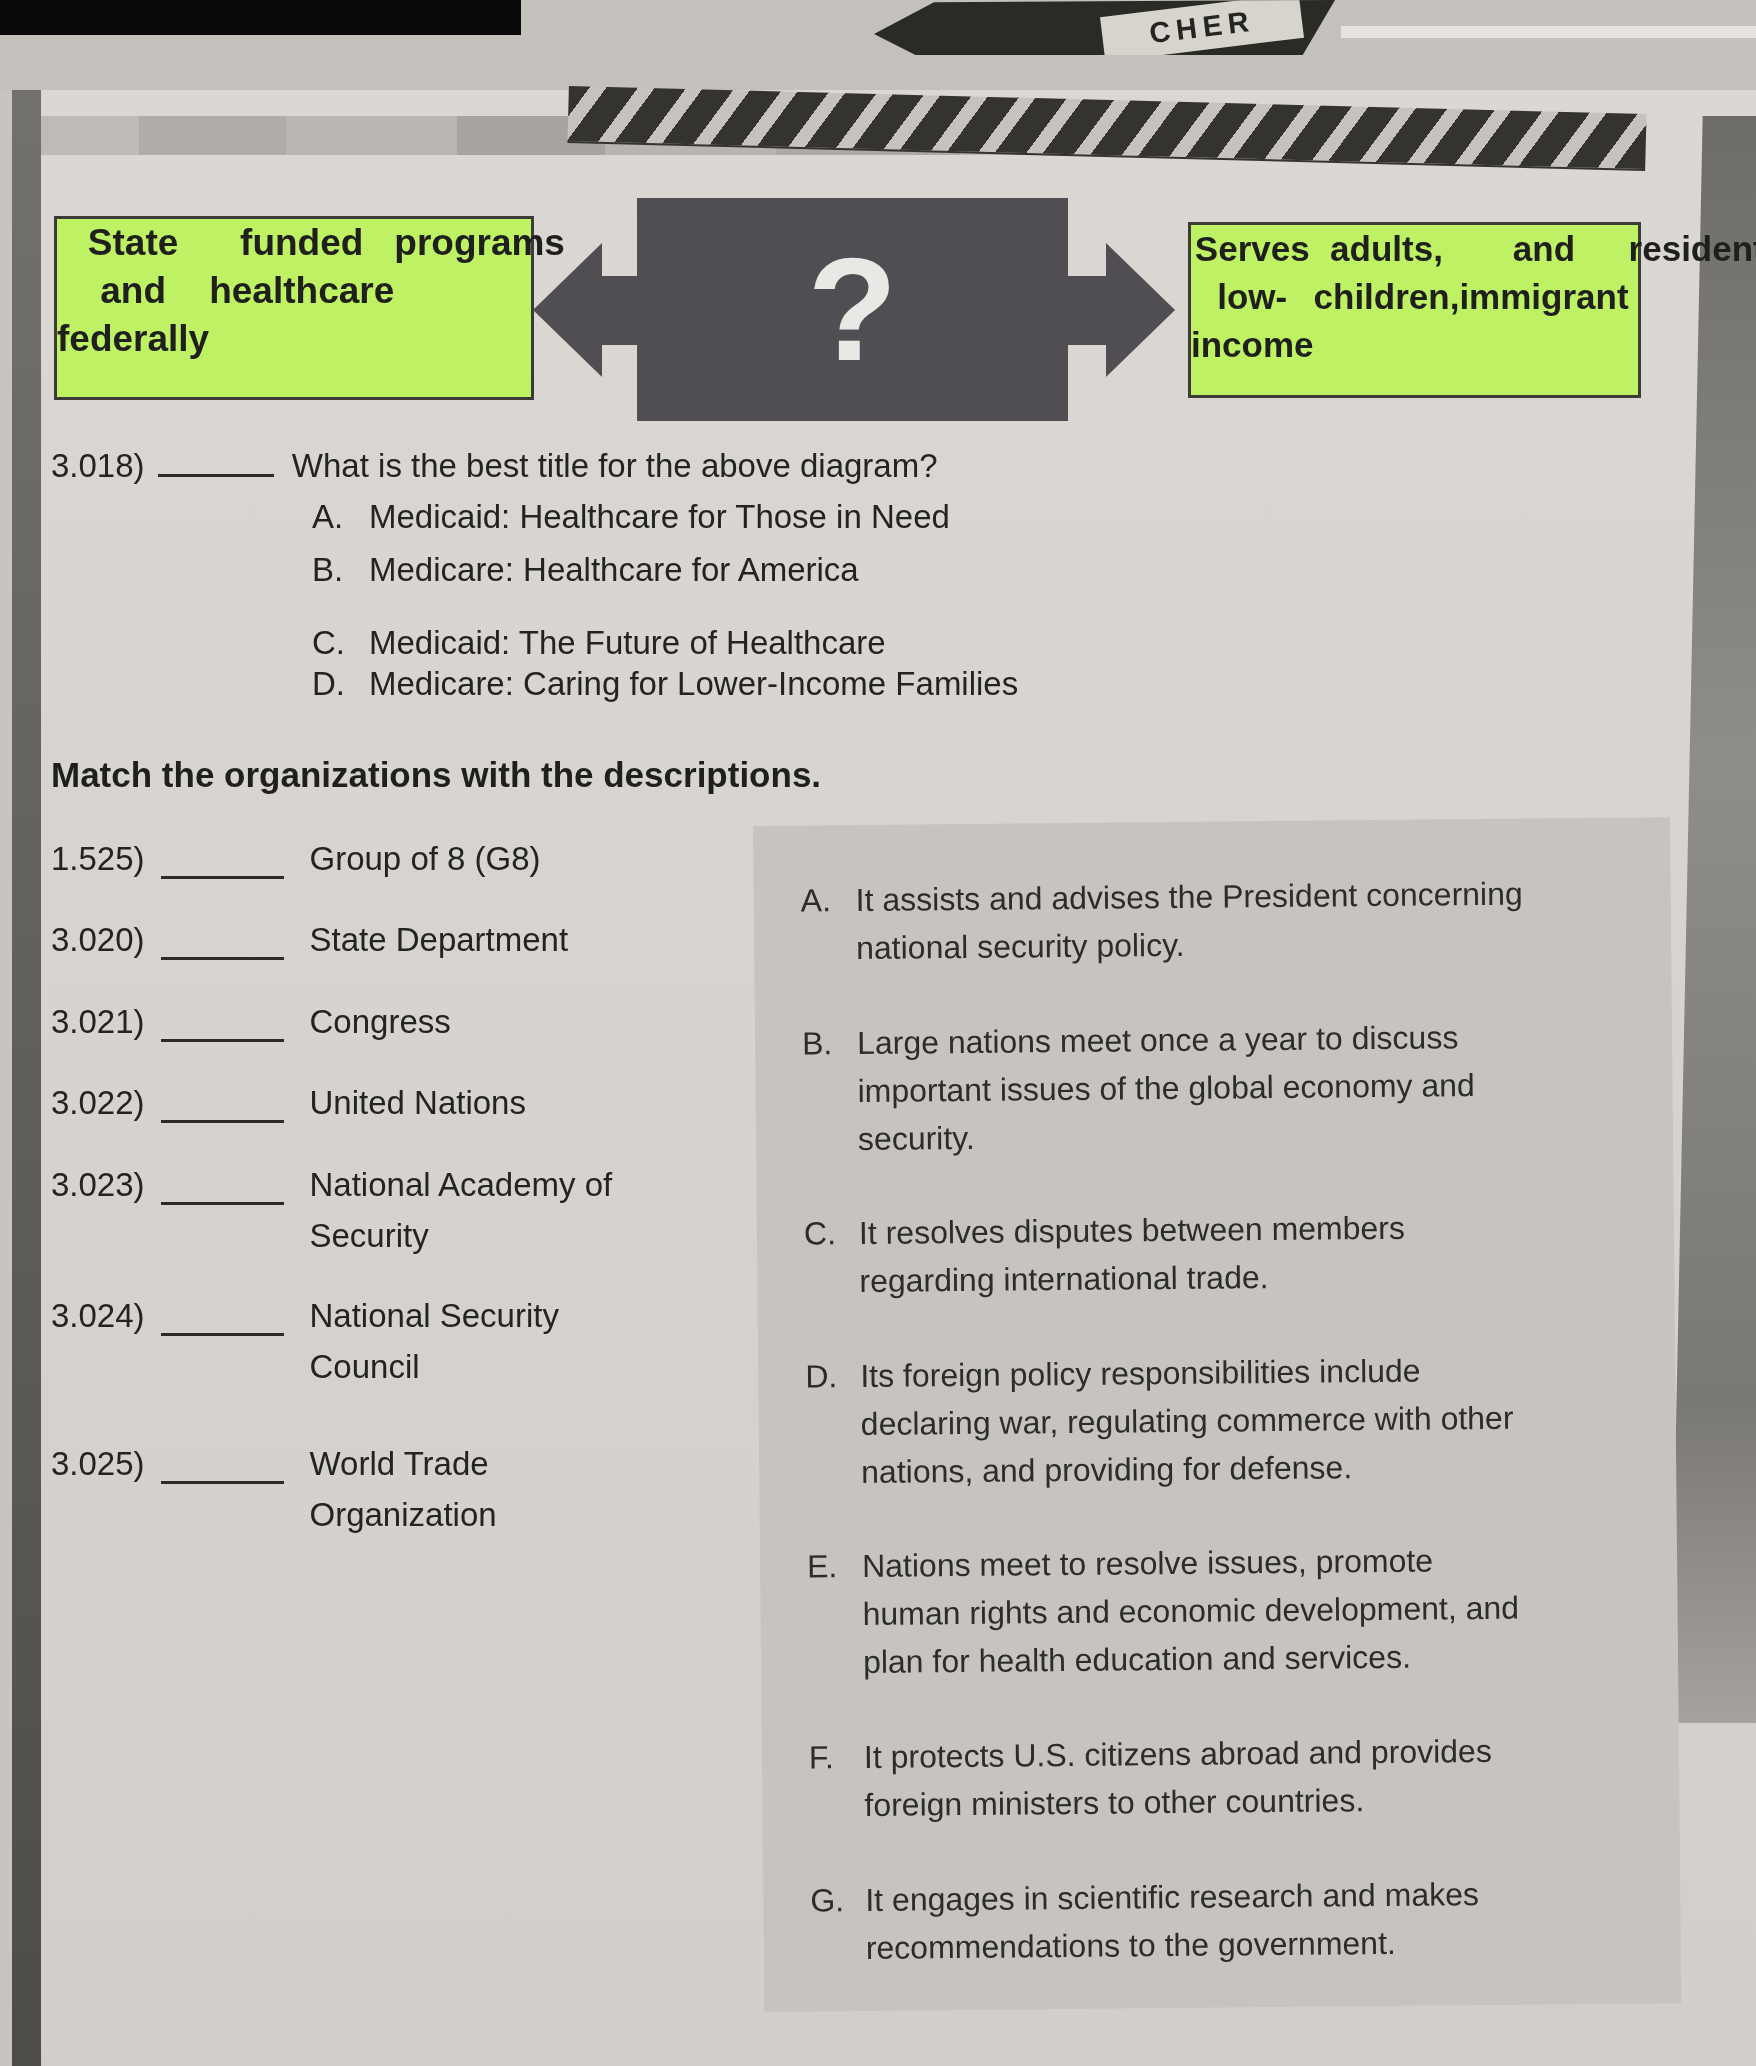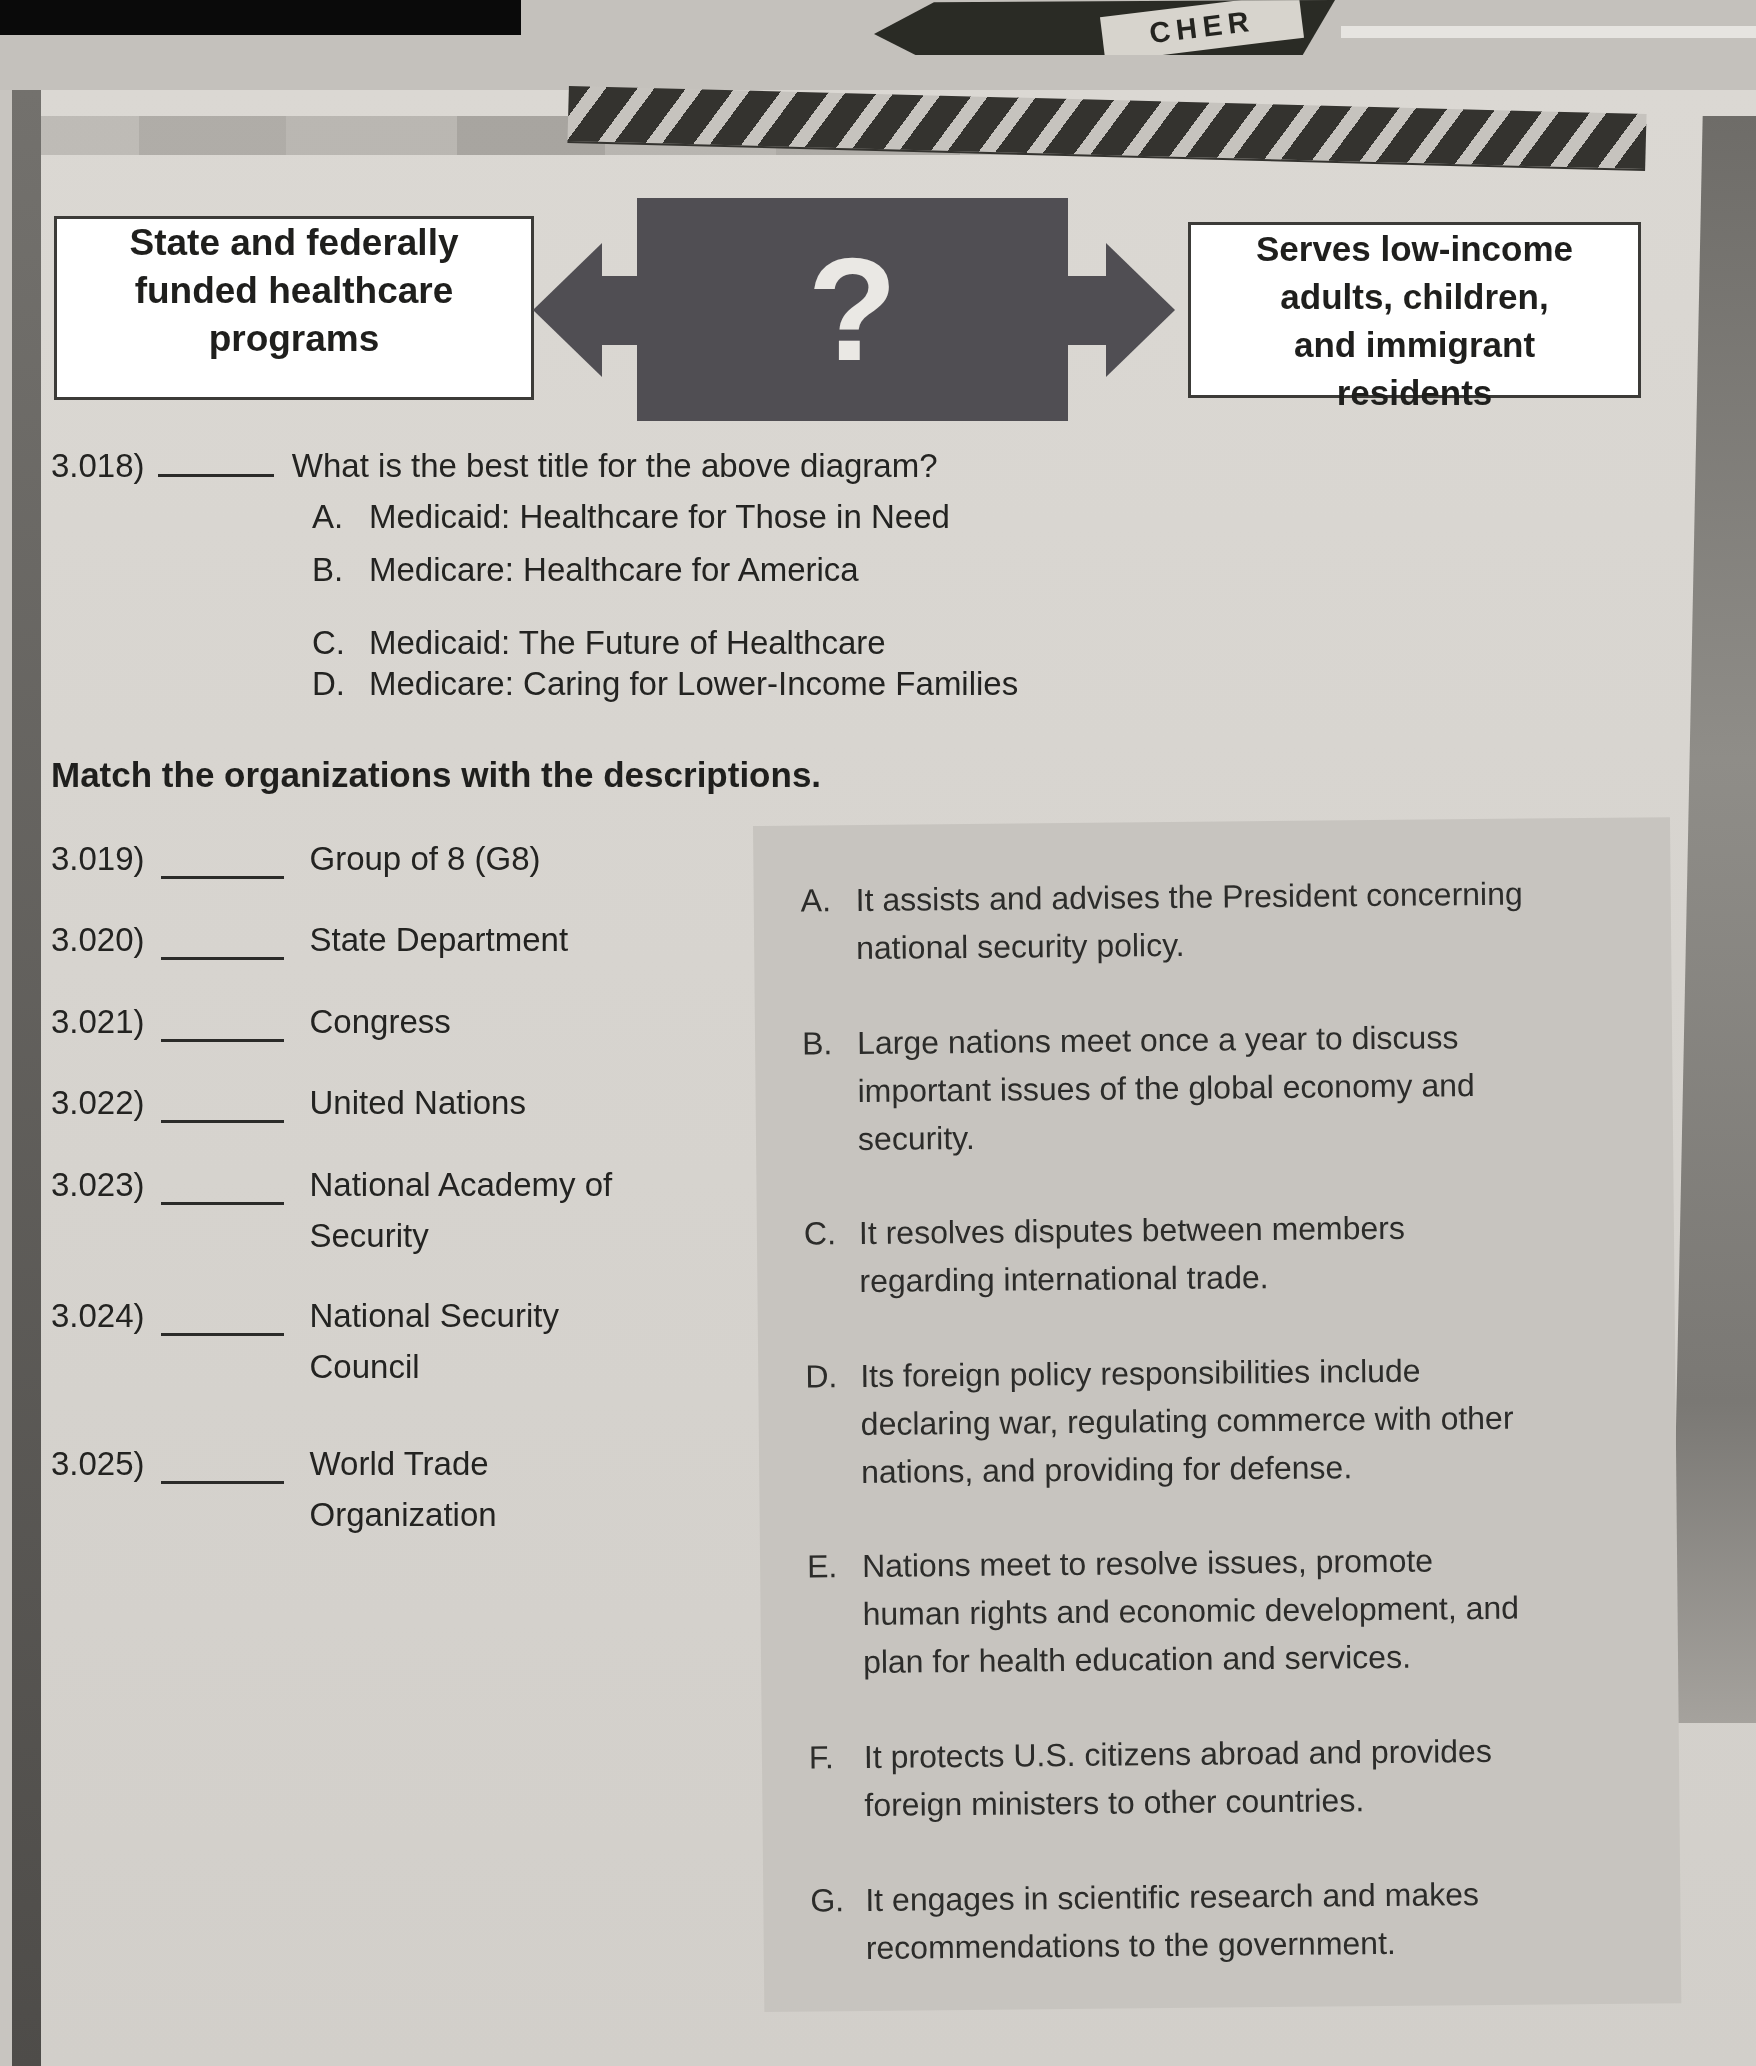--- a/index.html
+++ b/index.html
@@ -25,22 +25,22 @@
          background:linear-gradient(180deg,#6e6c68,#8f8d88 40%,#7a7874 80%,#a5a29d);
          clip-path:polygon(38% 0,100% 0,100% 100%,0 100%);}
   .photo-strip{position:absolute;top:116px;left:41px;width:1225px;height:39px;opacity:.85;
          background:linear-gradient(90deg,#b9b6b1 0 8%,#a8a5a0 8% 20%,#b4b1ac 20% 34%,
                     #9f9c97 34% 46%,#b2afaa 46% 60%,#a5a29d 60% 75%,#b7b4af 75% 100%);}
   .chevron-band{position:absolute;top:100px;left:568px;width:1078px;height:55px;
          transform:rotate(1.5deg);border-bottom:2.9px solid #34332f;
          background:repeating-linear-gradient(-55deg,#34332f 0 25.5px,#c6c3be 25.5px 39px);}
 
   
-  .dbox{position:absolute;box-sizing:border-box;background:#ffffff;border:3.9px solid #3c3b38;
-        display:flex;flex-direction:column;justify-content:flex-start;text-align:center;
+  .dbox{position:absolute;box-sizing:border-box;background:#bef264;border:3.9px solid #3c3b38;
+        display:flex;flex-direction:row;justify-content:space-between;text-align:center;
         font-weight:bold;color:#1f1f1d;}
   .box-left{left:54px;top:216px;width:480px;height:184px;font-size:37px;line-height:48px;}
   .box-right{left:1188px;top:222px;width:453px;height:176px;font-size:35px;line-height:48px;}
   .qbox{position:absolute;left:637px;top:198px;width:431px;height:223px;background:#504e53;
         display:flex;align-items:center;justify-content:center;}
   .qmark{font-weight:bold;font-size:147px;color:#eae8e4;line-height:1;}
   .stem{position:absolute;background:#504e53;width:41px;height:69px;top:276px;}
   .stem-l{left:598px;} .stem-r{left:1066px;}
   .head{position:absolute;width:0;height:0;top:243px;
         border-top:67px solid transparent;border-bottom:67px solid transparent;}
@@ -123,21 +123,21 @@
   <div class="opt o2">
     <span class="letter">C.</span><span>Medicaid: The Future of Healthcare</span>
   </div>
   <div class="opt o3">
     <span class="letter">D.</span><span>Medicare: Caring for Lower-Income Families</span>
   </div>
 
   <div class="match-heading">Match the organizations with the descriptions.</div>
 
   <div class="m-item i0">
-    <span class="m-num">3.019)</span><span class="m-blank"></span><span class="m-label"><span>Group of 8 (G8)</span></span>
+    <span class="m-num">1.525)</span><span class="m-blank"></span><span class="m-label"><span>Group of 8 (G8)</span></span>
   </div>
   <div class="m-item i1">
     <span class="m-num">3.020)</span><span class="m-blank"></span><span class="m-label"><span>State Department</span></span>
   </div>
   <div class="m-item i2">
     <span class="m-num">3.021)</span><span class="m-blank"></span><span class="m-label"><span>Congress</span></span>
   </div>
   <div class="m-item i3">
     <span class="m-num">3.022)</span><span class="m-blank"></span><span class="m-label"><span>United Nations</span></span>
   </div>

